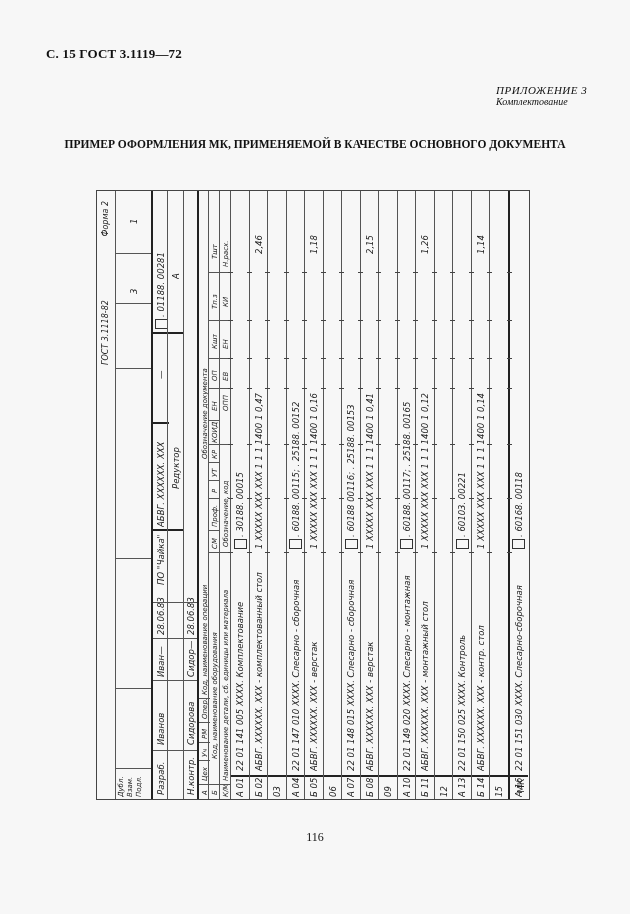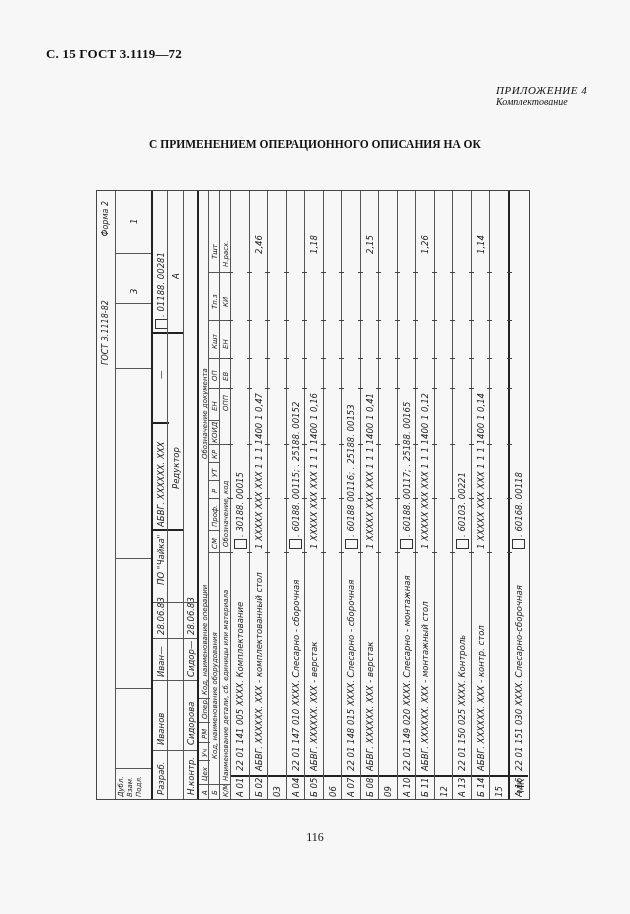--- a/index.html
+++ b/index.html
@@ -27,24 +27,24 @@
   .vline { position:absolute; top:0; bottom:0; border-left:1px solid #555; }
   .vline.thick { border-left:2px solid #222; }
   .box { display:inline-block; width:8px; height:11px; border:1px solid #333; margin-right:2px; vertical-align:middle; }
   .small { font-size:7px; }
   .tick { position:absolute; top:-3px; height:5px; border-left:1px solid #444; }
 </style>
 </head>
 <body>
 
 <div class="hdr-left">С. 15 ГОСТ 3.1119—72</div>
-<div class="appendix">ПРИЛОЖЕНИЕ 4</div>
+<div class="appendix">ПРИЛОЖЕНИЕ 3</div>
 <div class="recommended">Комплектование</div>
 <div class="title">
-  <div>С ПРИМЕНЕНИЕМ ОПЕРАЦИОННОГО ОПИСАНИЯ НА ОК</div>
+  <div>ПРИМЕР ОФОРМЛЕНИЯ МК, ПРИМЕНЯЕМОЙ В КАЧЕСТВЕ ОСНОВНОГО ДОКУМЕНТА</div>
 </div>
 
 <div class="form-wrap">
   <div class="form" id="form">
     <div class="corner-labels">
       <span class="gost-lbl">ГОСТ 3.1118-82</span>
       <span class="forma-lbl">Форма 2</span>
     </div>
 
     <div class="grid" id="grid">

